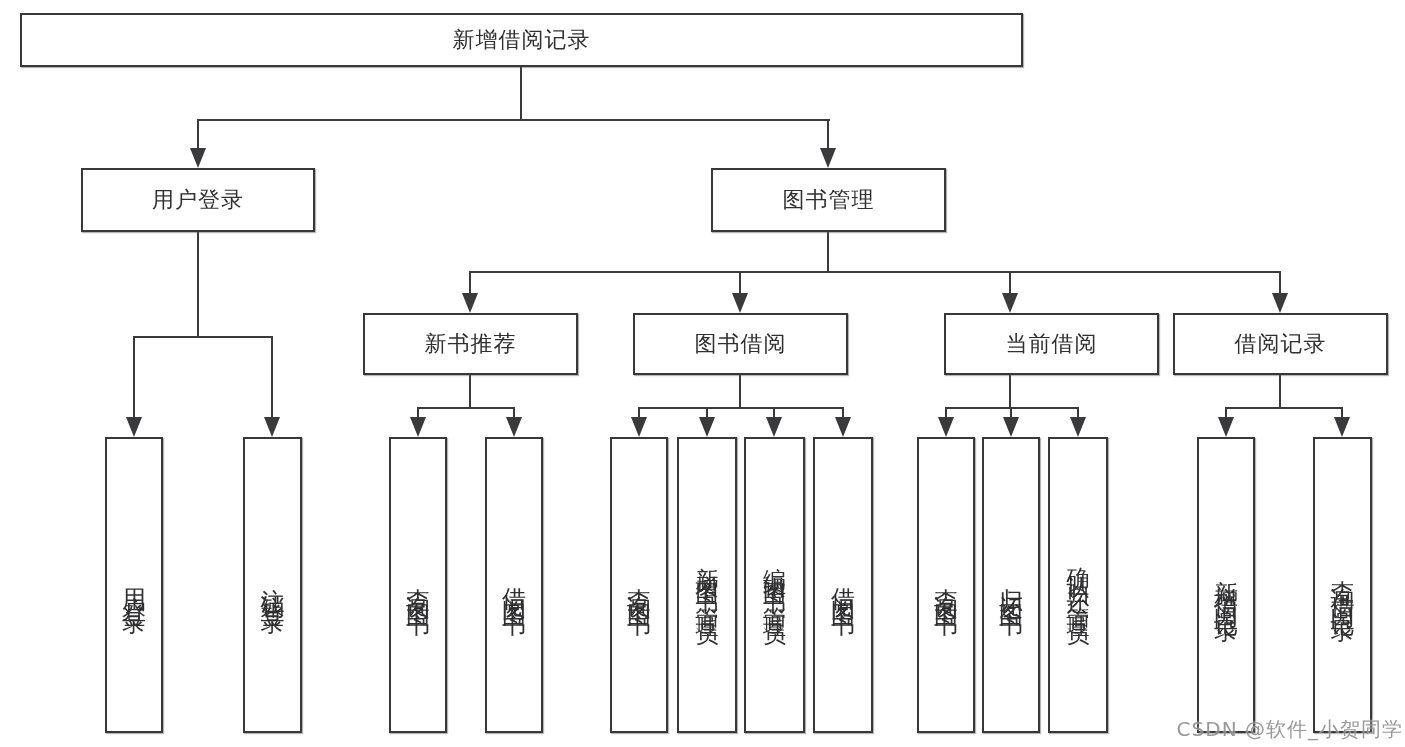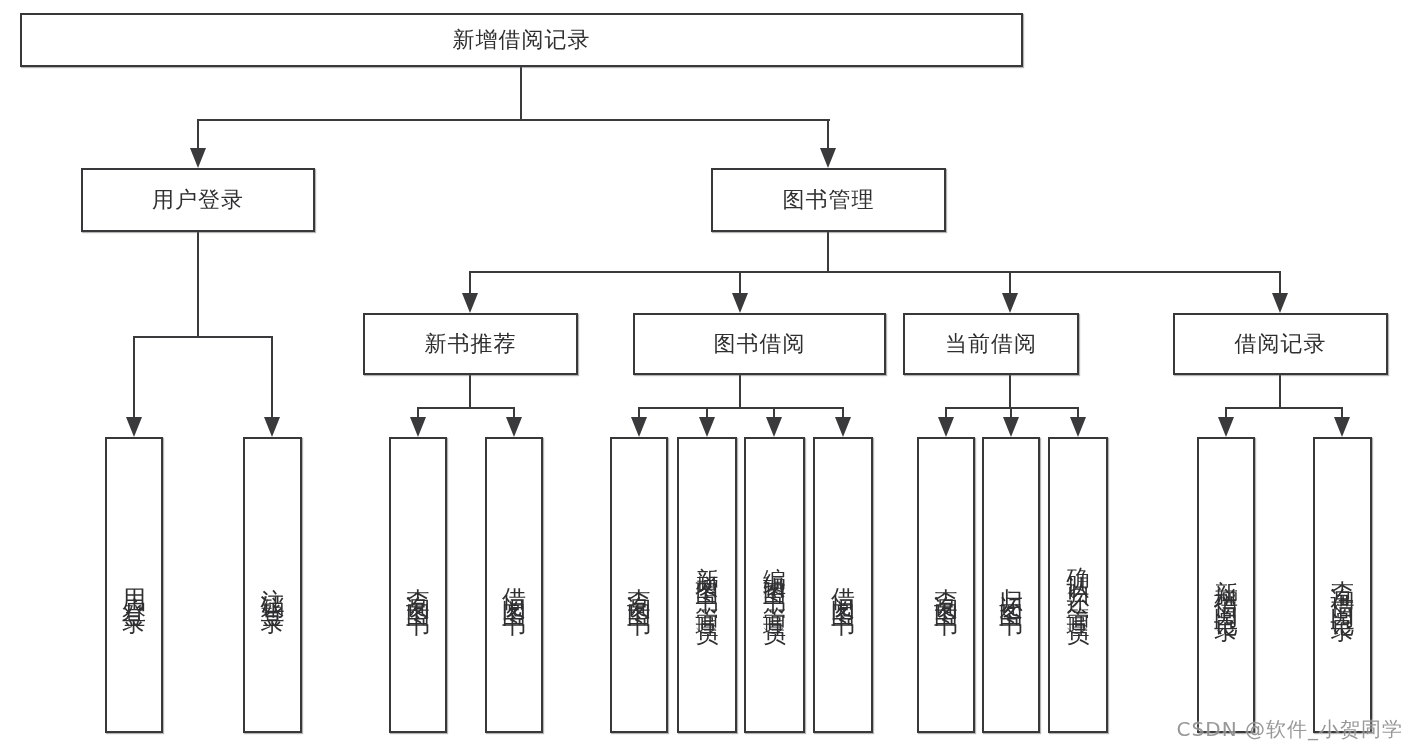--- a/index.html
+++ b/index.html
@@ -126,22 +126,22 @@
   <div class="ar" style="left:1218px;top:417px;"></div>
   <div class="vl" style="left:1341px;top:407px;height:11px;"></div>
   <div class="ar" style="left:1334px;top:417px;"></div>
 
   <div class="box hbox" style="left:20px;top:13px;width:1003px;height:54px;">新增借阅记录</div>
 
   <div class="box hbox" style="left:81px;top:168px;width:234px;height:64px;">用户登录</div>
   <div class="box hbox" style="left:711px;top:168px;width:235px;height:64px;">图书管理</div>
 
   <div class="box hbox" style="left:363px;top:313px;width:215px;height:62px;">新书推荐</div>
-  <div class="box hbox" style="left:633px;top:313px;width:253px;height:62px;">图书借阅</div>
-  <div class="box hbox" style="left:903px;top:313px;width:176px;height:62px;text-align:center;">当前借阅</div>
+  <div class="box hbox" style="left:633px;top:313px;width:215px;height:62px;">图书借阅</div>
+  <div class="box hbox" style="left:944px;top:313px;width:215px;height:62px;text-align:center;">当前借阅</div>
   <div class="box hbox" style="left:1173px;top:313px;width:215px;height:62px;">借阅记录</div>
 
   <div class="box leaf" style="left:105px;top:437px;width:58px;height:296px;">
     <span class="vtext">用户登录</span>
   </div>
   <div class="box leaf" style="left:243px;top:437px;width:59px;height:296px;">
     <span class="vtext">注销登录</span>
   </div>
 
   <div class="box leaf" style="left:389px;top:437px;width:58px;height:296px;">

